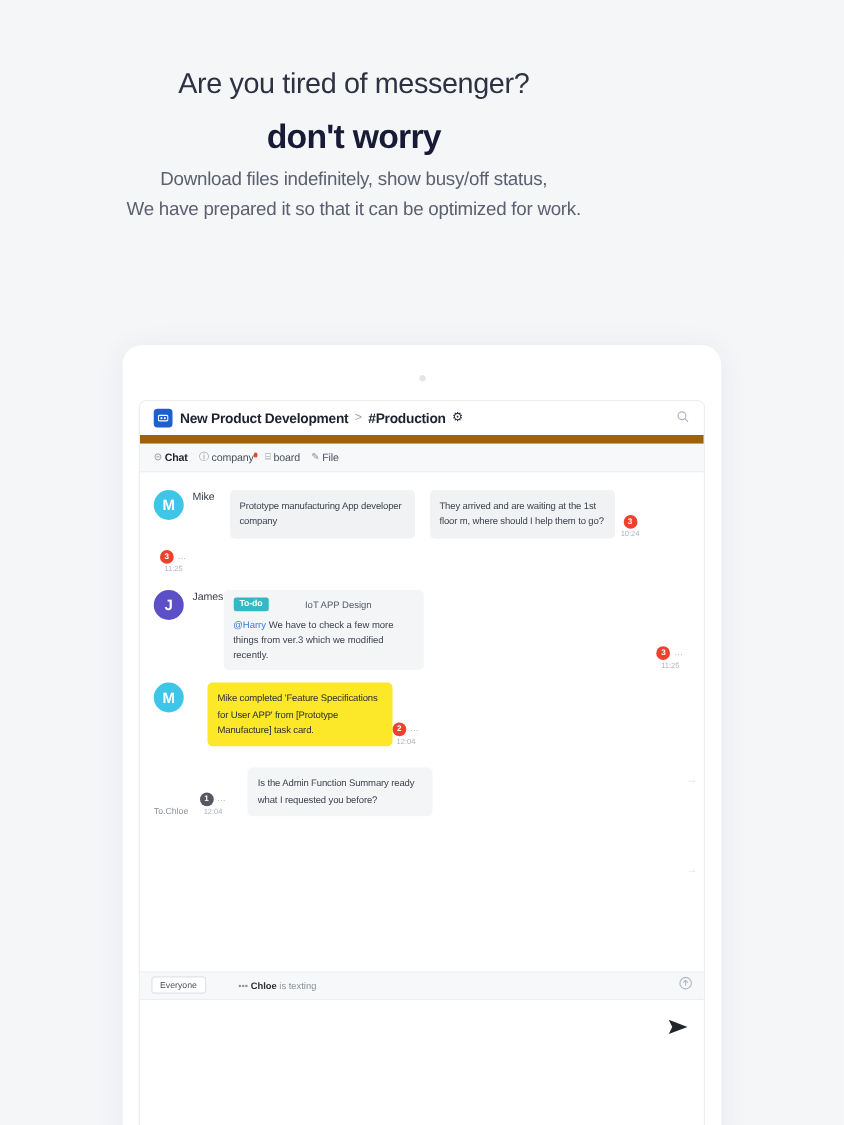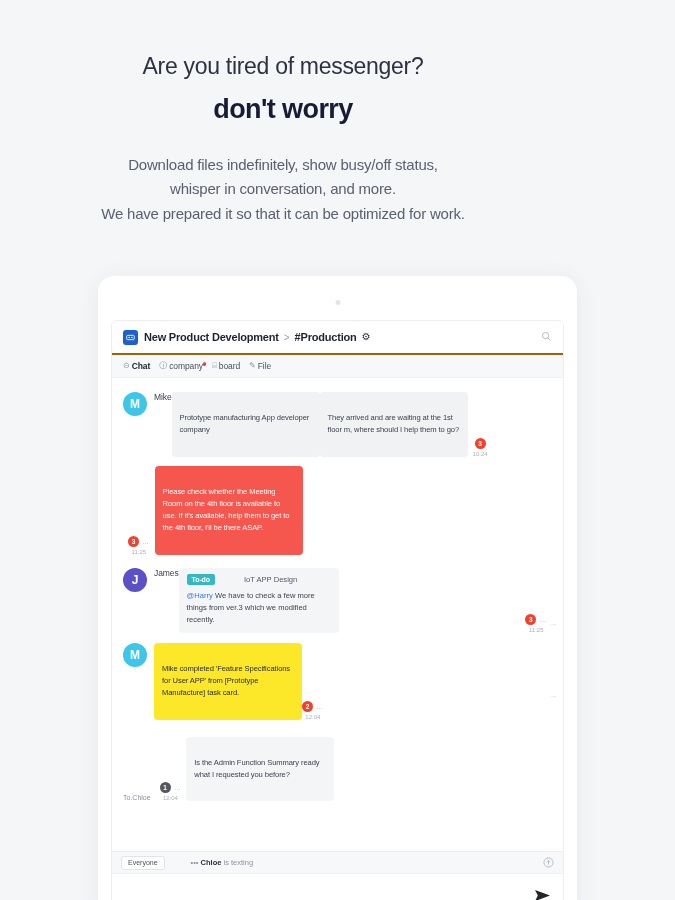--- a/index.html
+++ b/index.html
@@ -15,21 +15,21 @@
   .hero { padding-top: 52px; text-align: center; }
   .hero-line1 {
     font-size: 23px; color: #2d3142; font-weight: 400;
     letter-spacing: -0.3px; line-height: 1.25;
   }
   .hero-line2 {
     font-size: 27px; color: #171b35; font-weight: bold;
     letter-spacing: -0.6px; margin-top: 12px; line-height: 1.2;
   }
   .hero-sub {
-    margin-top: 28px; font-size: 15px; color: #5b6070;
+    margin-top: 7px; font-size: 15px; color: #5b6070;
     line-height: 1.62; font-weight: 400; letter-spacing: -0.2px;
   }
 
   
   .device {
     position: absolute; left: 98px; top: 276px;
     width: 479px; height: 640px;
     background: #ffffff;
     border-radius: 16px 16px 0 0;
     box-shadow: 0 2px 22px rgba(40,50,80,0.07);
@@ -44,21 +44,21 @@
     border: 1px solid #eceef1;
     border-radius: 6px 6px 0 0;
     overflow: hidden;
     display: flex; flex-direction: column;
   }
 
   
   .app-header {
     height: 34px; flex: 0 0 34px;
     display: flex; align-items: center; padding: 0 11px;
-    border-bottom: 2px solid #a16207; background: #fff;
+    border-bottom: 7px solid #a16207; background: #fff;
   }
   .logo-box {
     width: 15px; height: 15px; border-radius: 3px; background: #1c5fd0;
     display: flex; align-items: center; justify-content: center;
     margin-right: 6px; flex: 0 0 15px;
   }
   .logo-box svg { display: block; }
   .crumb-team { font-size: 11px; font-weight: bold; color: #1e2230; letter-spacing: -0.2px; }
   .crumb-sep { font-size: 10px; color: #9aa0ad; margin: 0 5px; }
   .crumb-chan { font-size: 11px; font-weight: bold; color: #1e2230; letter-spacing: -0.2px; }
@@ -92,23 +92,24 @@
     width: 24px; height: 24px; border-radius: 50%;
     display: flex; align-items: center; justify-content: center;
     color: #fff; font-size: 12px; font-weight: bold;
     flex: 0 0 24px; margin-right: 7px;
   }
   .col { display: flex; flex-direction: row; min-width: 0; flex: 1 1 auto; }
   .sender { font-size: 8.5px; color: #3a3f4c; margin-bottom: 4px; letter-spacing: -0.1px; }
 
   .bubble-row { display: flex; align-items: flex-end; margin-bottom: 5px; }
   .bubble {
-    max-width: 148px; padding: 20px 8px; border-radius: 4px;
+    max-width: 148px; padding: 7px 8px; border-radius: 4px;
     font-size: 7.6px; line-height: 1.62; letter-spacing: -0.1px;
     position: relative;
+    margin-left: 12px;
   }
   .bubble.grey { background: #f1f2f4; color: #3d424e; }
   .bubble.red  { background: #f5564e; color: #ffffff; }
   .bubble.yellow { background: #fce829; color: #2b2d33; }
   .bubble.white-o { background: #f4f5f7; color: #3d424e; }
 
   .meta {
     display: flex; flex-direction: column; align-items: center;
     margin: 0 5px; flex: 0 0 auto;
   }
@@ -161,21 +162,20 @@
 </head>
 <body>
 
 <div class="page">
 
   <div class="hero">
     <div class="hero-line1">Are you tired of messenger?</div>
     <div class="hero-line2">don't worry</div>
     <div class="hero-sub">
       <div>Download files indefinitely, show busy/off status,</div>
-      <div>whisper in conversation, and more.</div>
       <div>We have prepared it so that it can be optimized for work.</div>
     </div>
   </div>
 
   <div class="device">
     <div class="cam"></div>
 
     <div class="screen">
 
       <div class="app-header">
@@ -243,21 +243,20 @@
         <div class="group">
           <div class="col">
             <div class="bubble-row row-right">
               <div class="meta">
                 <div class="meta-top">
                   <span class="badge">3</span>
                   <span class="dots">…</span>
                 </div>
                 <span class="time">11:25</span>
               </div>
-              <div class="bubble red">Please check whether the Meeting Room on the 4th floor is available to use. If it's available, help them to get to the 4th floor, I'll be there ASAP.</div>
             </div>
           </div>
         </div>
 
         <div class="group" style="margin-top:8px;">
           <div class="avatar" style="background:#5b50c8">J</div>
           <div class="col">
             <div class="sender">James</div>
             <div style="background:#f4f5f7;border-radius:4px;padding:6px 8px;max-width:160px;">
               <div class="todo-line">

